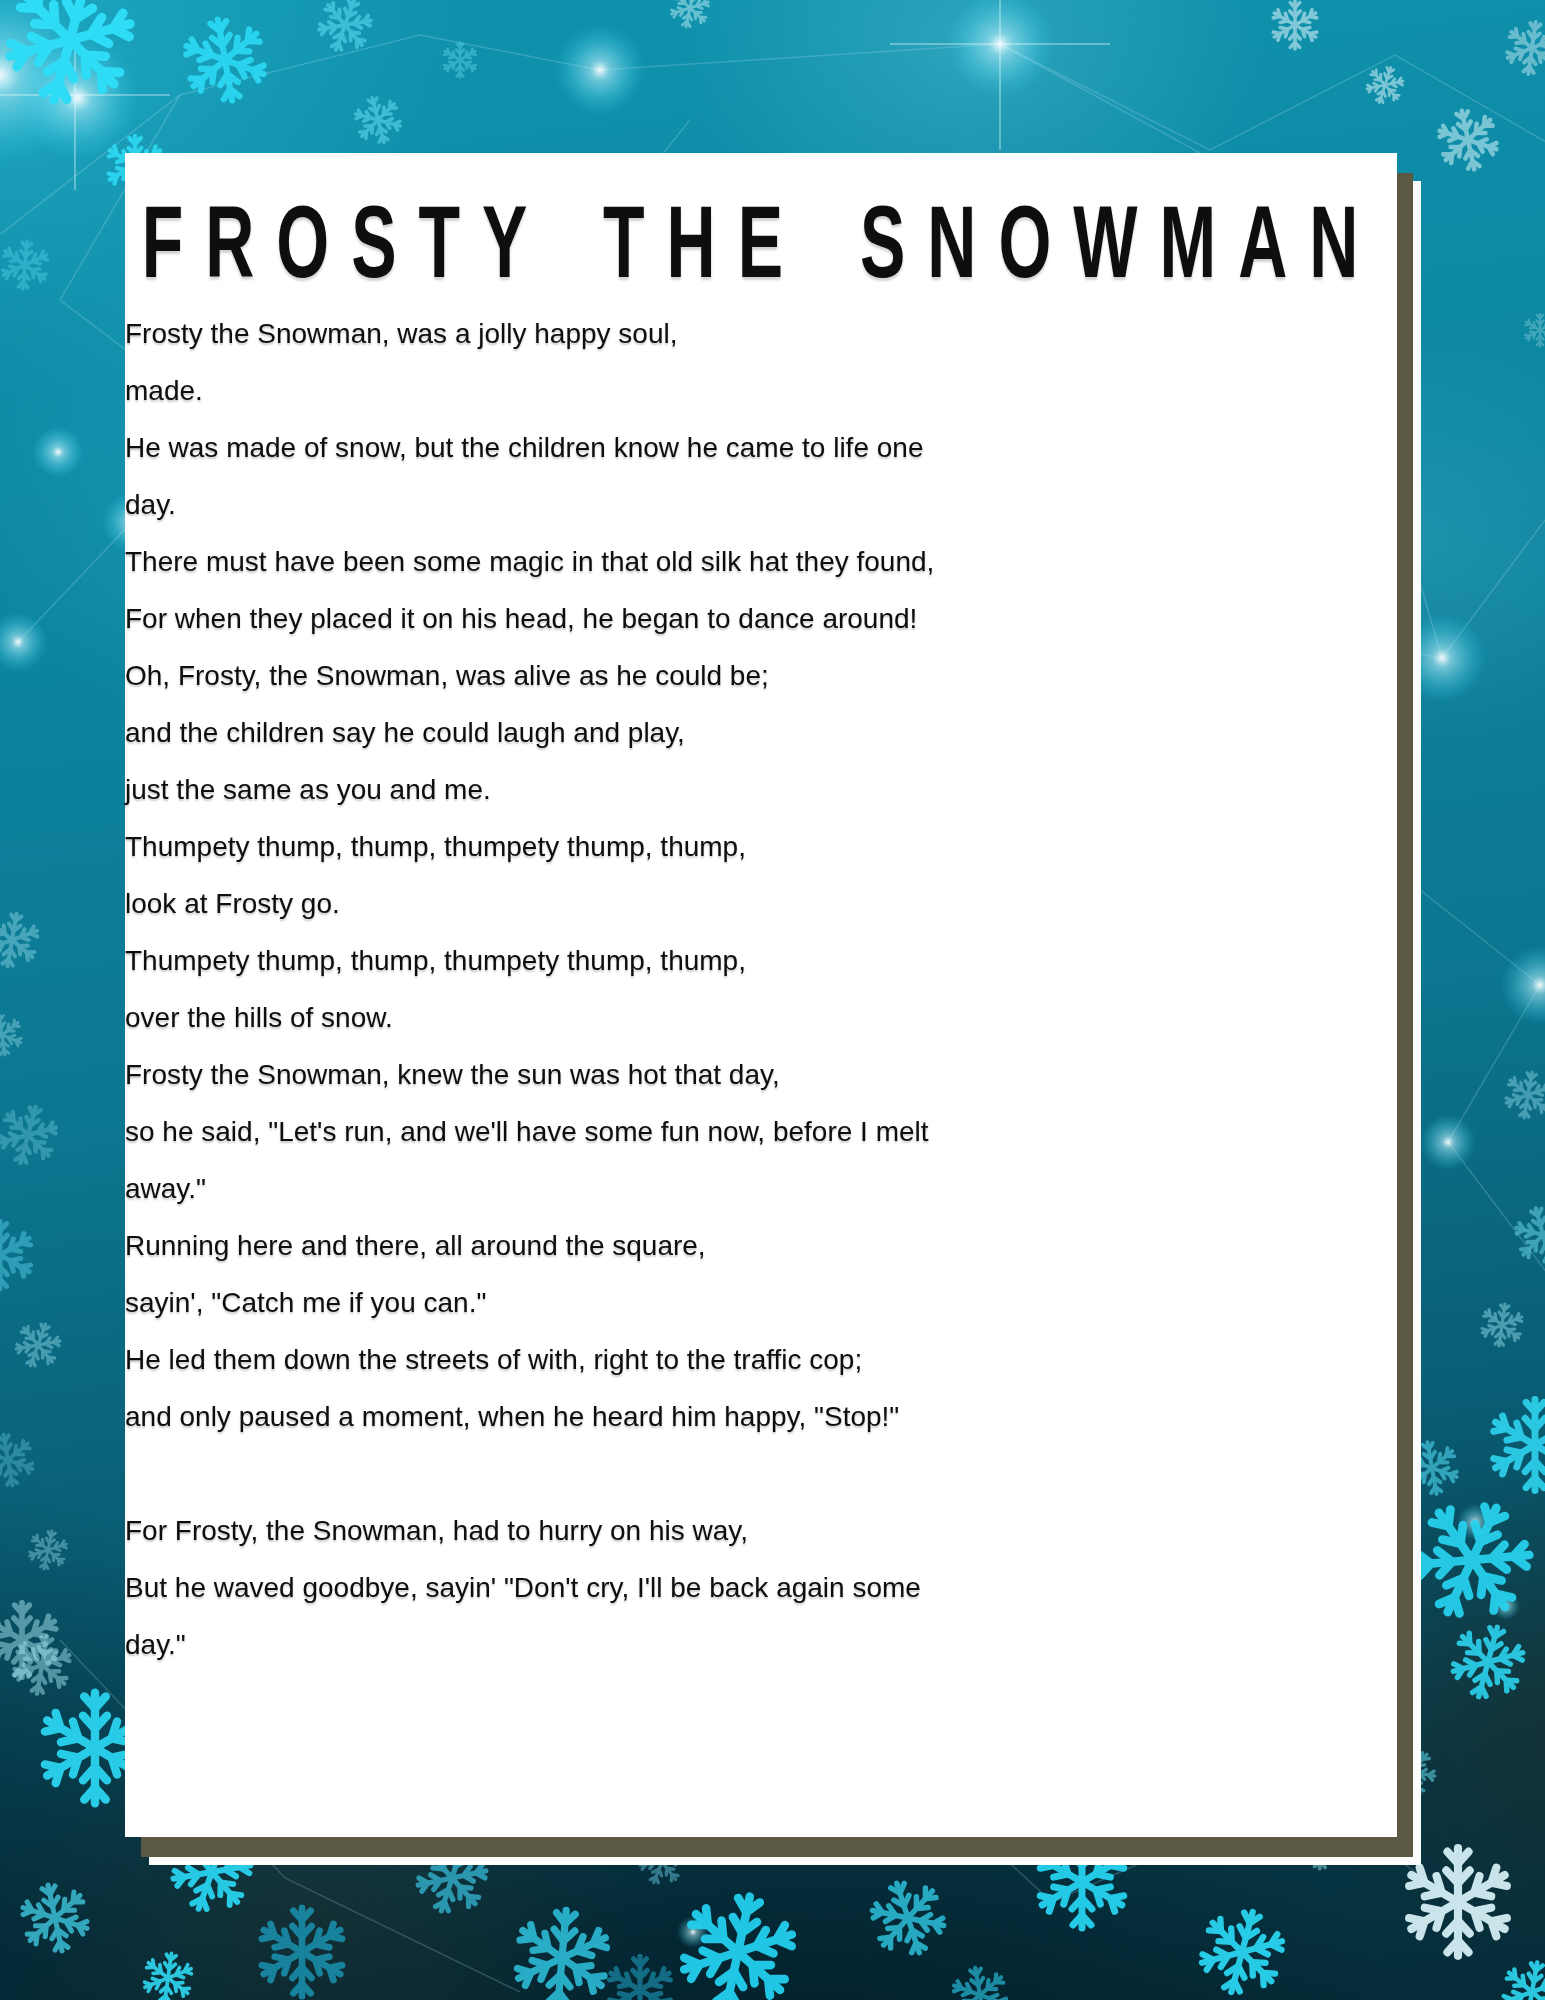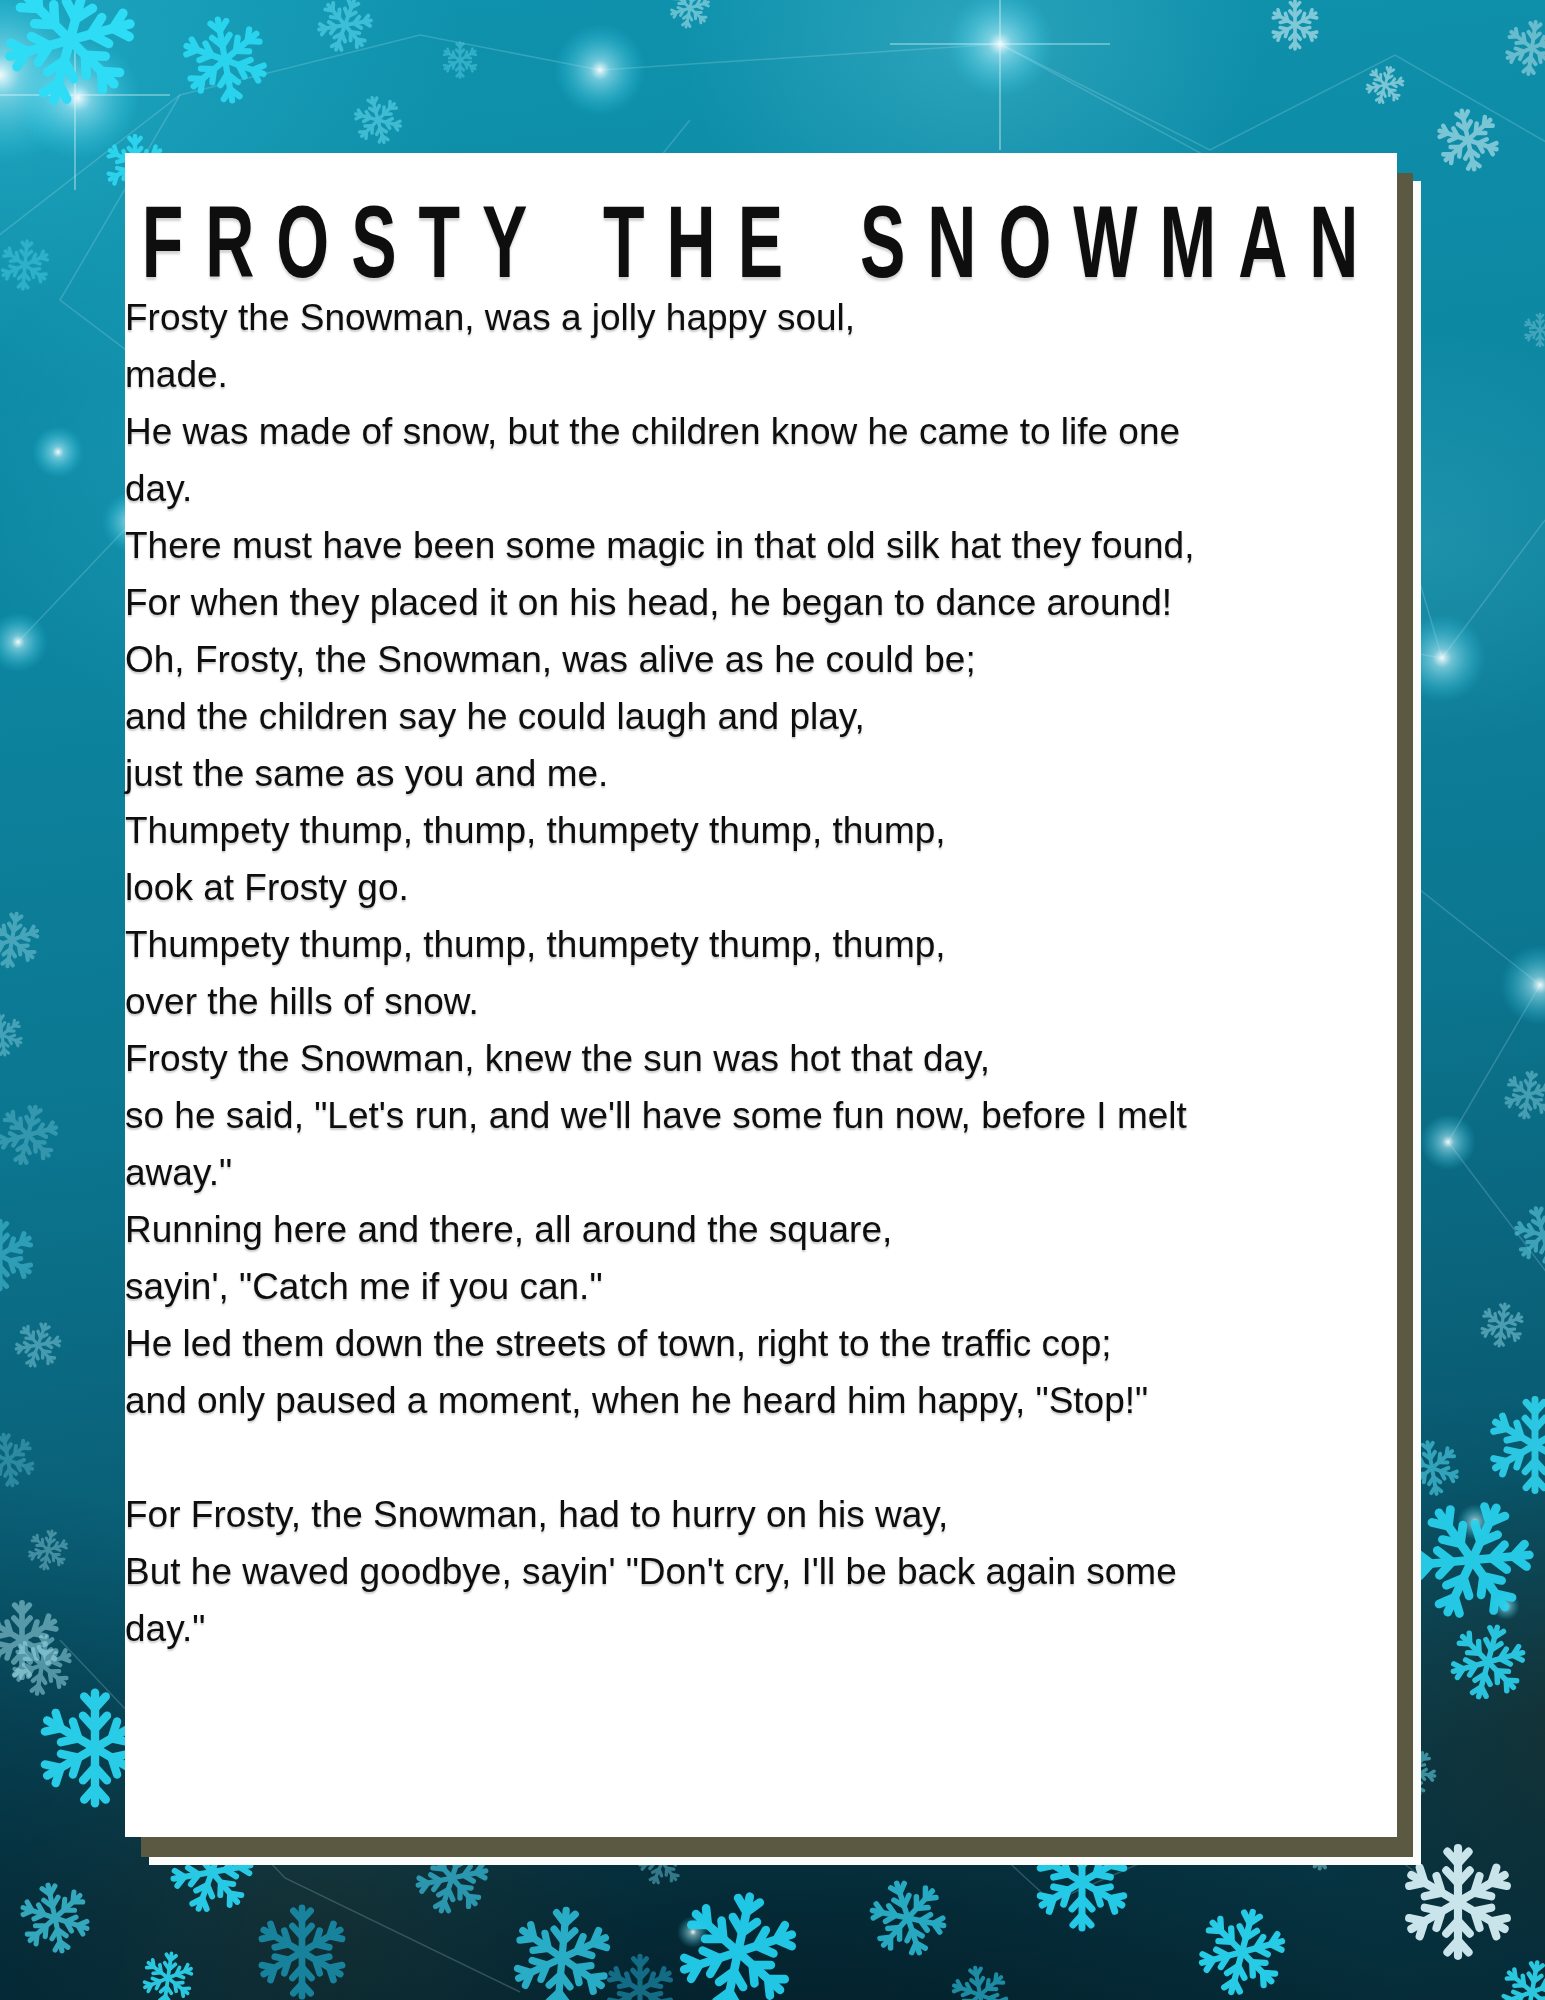--- a/index.html
+++ b/index.html
@@ -22,21 +22,21 @@
     position:absolute;left:125px;top:153px;width:1272px;height:1684px;z-index:2;
     background:var(--card-bg,#fff);
     box-shadow:16px 20px 0 var(--card-shadow-olive,#5c5942), 24px 28px 0 var(--card-shadow-white,#fafdfc);
   }
   .title-wrap{margin-top:44px;height:92px;display:flex;align-items:center;justify-content:center;overflow:visible}
   .title{
     font-size:68px;font-weight:600;letter-spacing:22px;word-spacing:14px;white-space:nowrap;
     color:var(--text,#0c0c0c);transform:scaleY(1.5);transform-origin:center 55%;
     text-shadow:0 2px 2px rgba(0,0,0,.18);
   }
-  .lyrics{margin-top:0;font-size:37px;line-height:57px;color:var(--text,#101010);text-shadow:0 2px 2px rgba(0,0,0,.22)}
+  .lyrics{margin-top:16px;font-size:28px;line-height:57px;color:var(--text,#101010);text-shadow:0 2px 2px rgba(0,0,0,.22)}
   .lyric-line{white-space:nowrap}
 </style>
 </head>
 <body>
 
 <svg class="bg-svg" viewBox="0 0 1545 2000" xmlns="http://www.w3.org/2000/svg">
   <defs>
     <radialGradient id="glow">
       <stop offset="0" stop-color="#ffffff" stop-opacity="0.95"></stop>
       <stop offset="0.22" stop-color="#bdf4ff" stop-opacity="0.55"></stop>
@@ -173,20 +173,20 @@
       <div class="lyric-line">just the same as you and me.</div>
       <div class="lyric-line">Thumpety thump, thump, thumpety thump, thump,</div>
       <div class="lyric-line">look at Frosty go.</div>
       <div class="lyric-line">Thumpety thump, thump, thumpety thump, thump,</div>
       <div class="lyric-line">over the hills of snow.</div>
       <div class="lyric-line">Frosty the Snowman, knew the sun was hot that day,</div>
       <div class="lyric-line">so he said, "Let's run, and we'll have some fun now, before I melt</div>
       <div class="lyric-line">away."</div>
       <div class="lyric-line">Running here and there, all around the square,</div>
       <div class="lyric-line">sayin', "Catch me if you can."</div>
-      <div class="lyric-line">He led them down the streets of town, right to the traffic cop;</div>
+      <div class="lyric-line">He led them down the streets of with, right to the traffic cop;</div>
       <div class="lyric-line">and only paused a moment, when he heard him happy, "Stop!"</div>
       <div class="lyric-line">&nbsp;</div>
       <div class="lyric-line">For Frosty, the Snowman, had to hurry on his way,</div>
       <div class="lyric-line">But he waved goodbye, sayin' "Don't cry, I'll be back again some</div>
       <div class="lyric-line">day."</div>
     </div>
 </div>
 
 </body></html>

